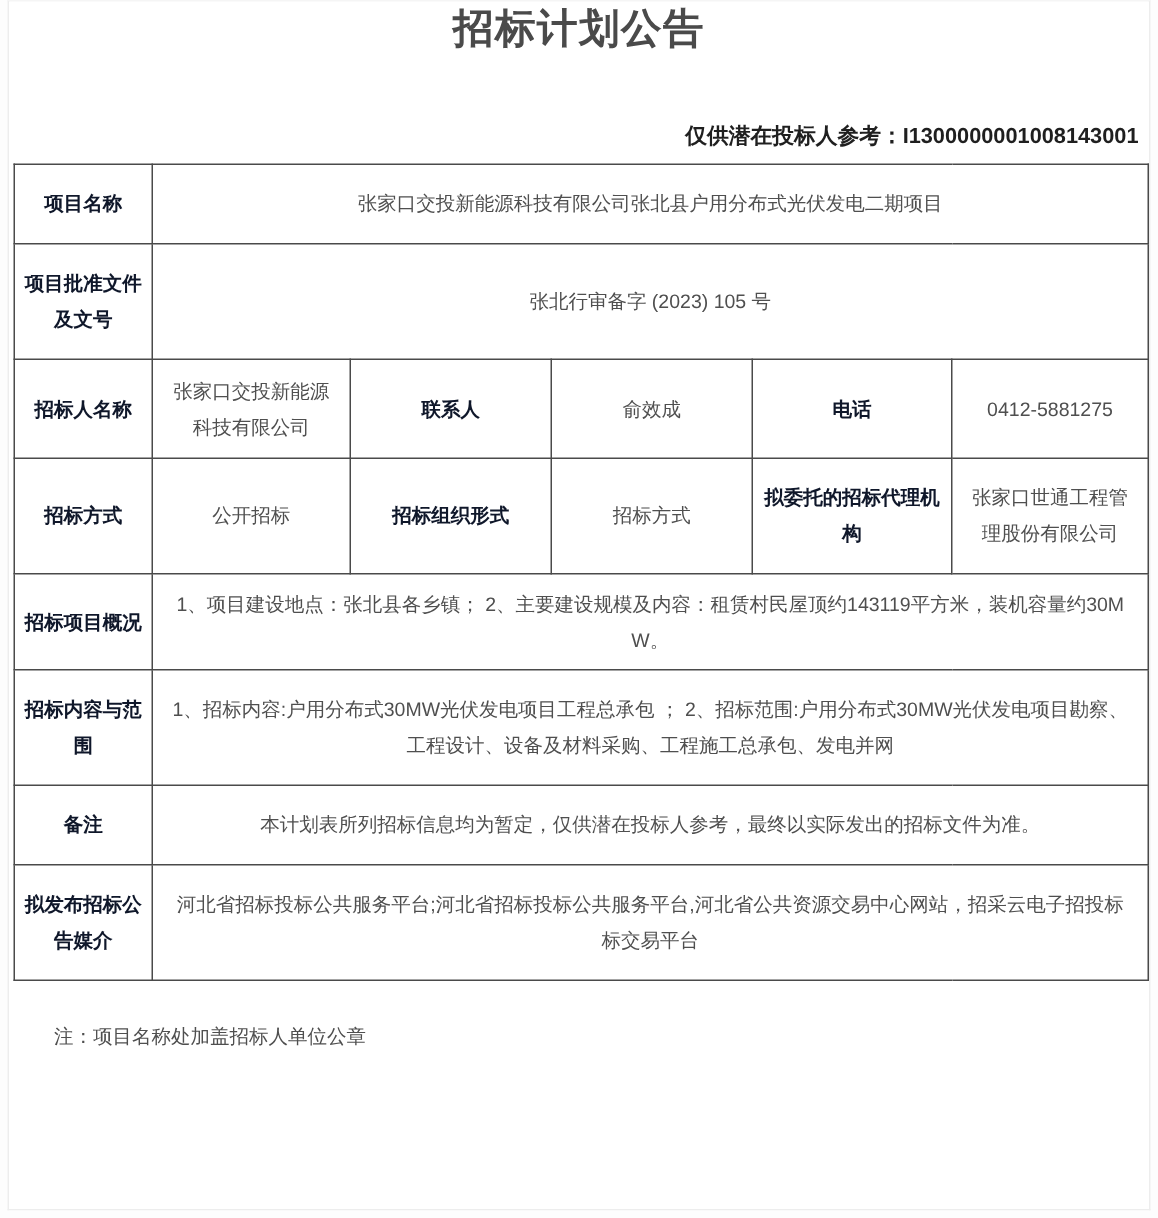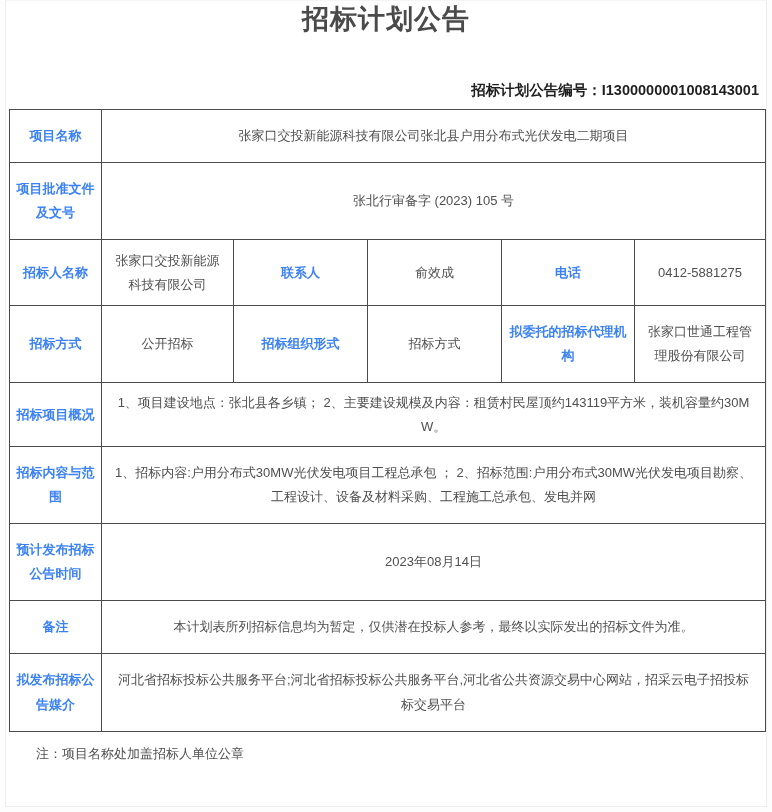--- a/index.html
+++ b/index.html
@@ -43,44 +43,44 @@
   table.tender td {
     border: 1px solid #4a4a4a;
     vertical-align: middle;
     font-size: 13px;
     line-height: 1.85;
     word-break: break-all;
   }
   td.label-cell {
     text-align: center;
     font-weight: 700;
-    color: #3b82f6;
+    color: #0f172a;
     padding: 14px 6px;
   }
   td.value-cell {
     text-align: center;
     padding: 4px 11px;
     color: #4f4f4f;
   }
   .footer-note {
-    margin-top: 13px;
+    margin-top: 28px;
     padding-left: 30px;
     font-size: 13px;
     color: #4f4f4f;
   }
 </style>
 </head>
 <body>
 
 <div class="page">
 
   <div class="doc-title">招标计划公告</div>
 
   <div class="notice-no">
-    <span>招标计划公告编号：</span><span>I1300000001008143001</span>
+    <span>仅供潜在投标人参考：</span><span>I1300000001008143001</span>
   </div>
 
   <table class="tender">
     <colgroup>
       <col style="width:92px">
         <col style="width:132px">
         <col style="width:134px">
       <col style="width:134px">
         <col style="width:133px">
         <col style="width:131px">
@@ -111,24 +111,20 @@
           <td class="value-cell">张家口世通工程管理股份有限公司</td>
         </tr>
         <tr style="height: 64px;">
           <td class="label-cell">招标项目概况</td>
           <td class="value-cell" colspan="5">1、项目建设地点：张北县各乡镇； 2、主要建设规模及内容：租赁村民屋顶约143119平方米，装机容量约30MW。</td>
         </tr>
         <tr style="height: 66px;">
           <td class="label-cell">招标内容与范围</td>
           <td class="value-cell" colspan="5">1、招标内容:户用分布式30MW光伏发电项目工程总承包 ； 2、招标范围:户用分布式30MW光伏发电项目勘察、工程设计、设备及材料采购、工程施工总承包、发电并网</td>
         </tr>
-        <tr style="height: 53px;">
-          <td class="label-cell">预计发布招标公告时间</td>
-          <td class="value-cell" colspan="5">2023年08月14日</td>
-        </tr>
         <tr style="height: 40px;">
           <td class="label-cell">备注</td>
           <td class="value-cell" colspan="5">本计划表所列招标信息均为暂定，仅供潜在投标人参考，最终以实际发出的招标文件为准。</td>
         </tr>
         <tr style="height: 63px;">
           <td class="label-cell">拟发布招标公告媒介</td>
           <td class="value-cell" colspan="5">河北省招标投标公共服务平台;河北省招标投标公共服务平台,河北省公共资源交易中心网站，招采云电子招投标标交易平台</td>
         </tr>
       </tbody>
   </table>

